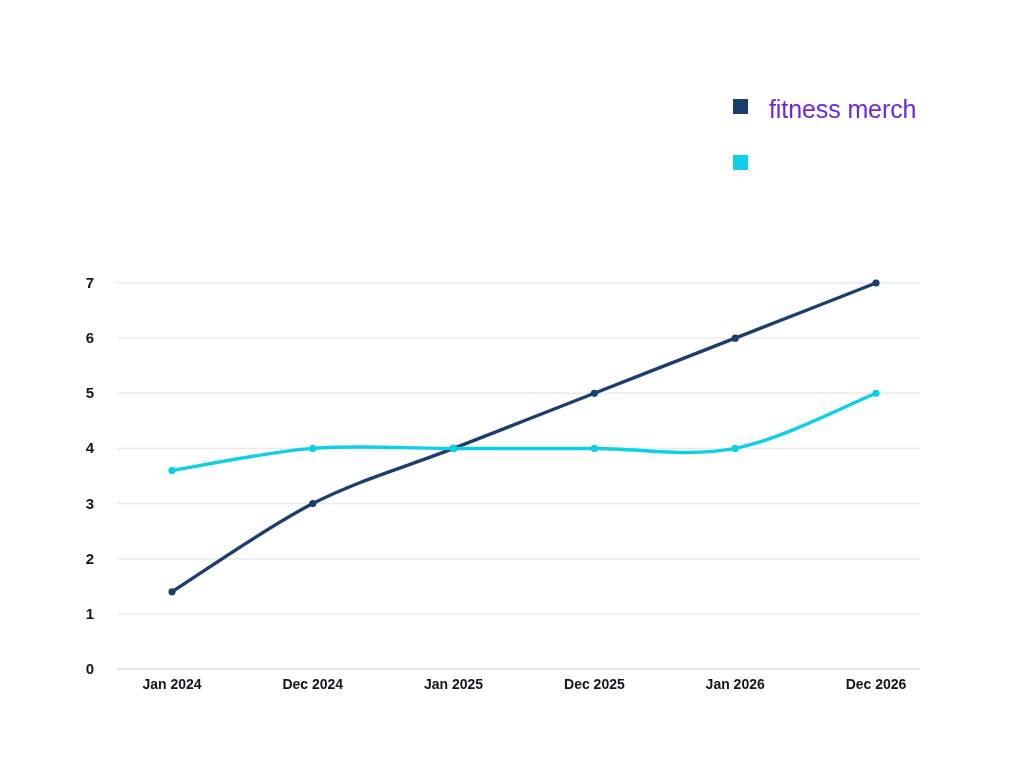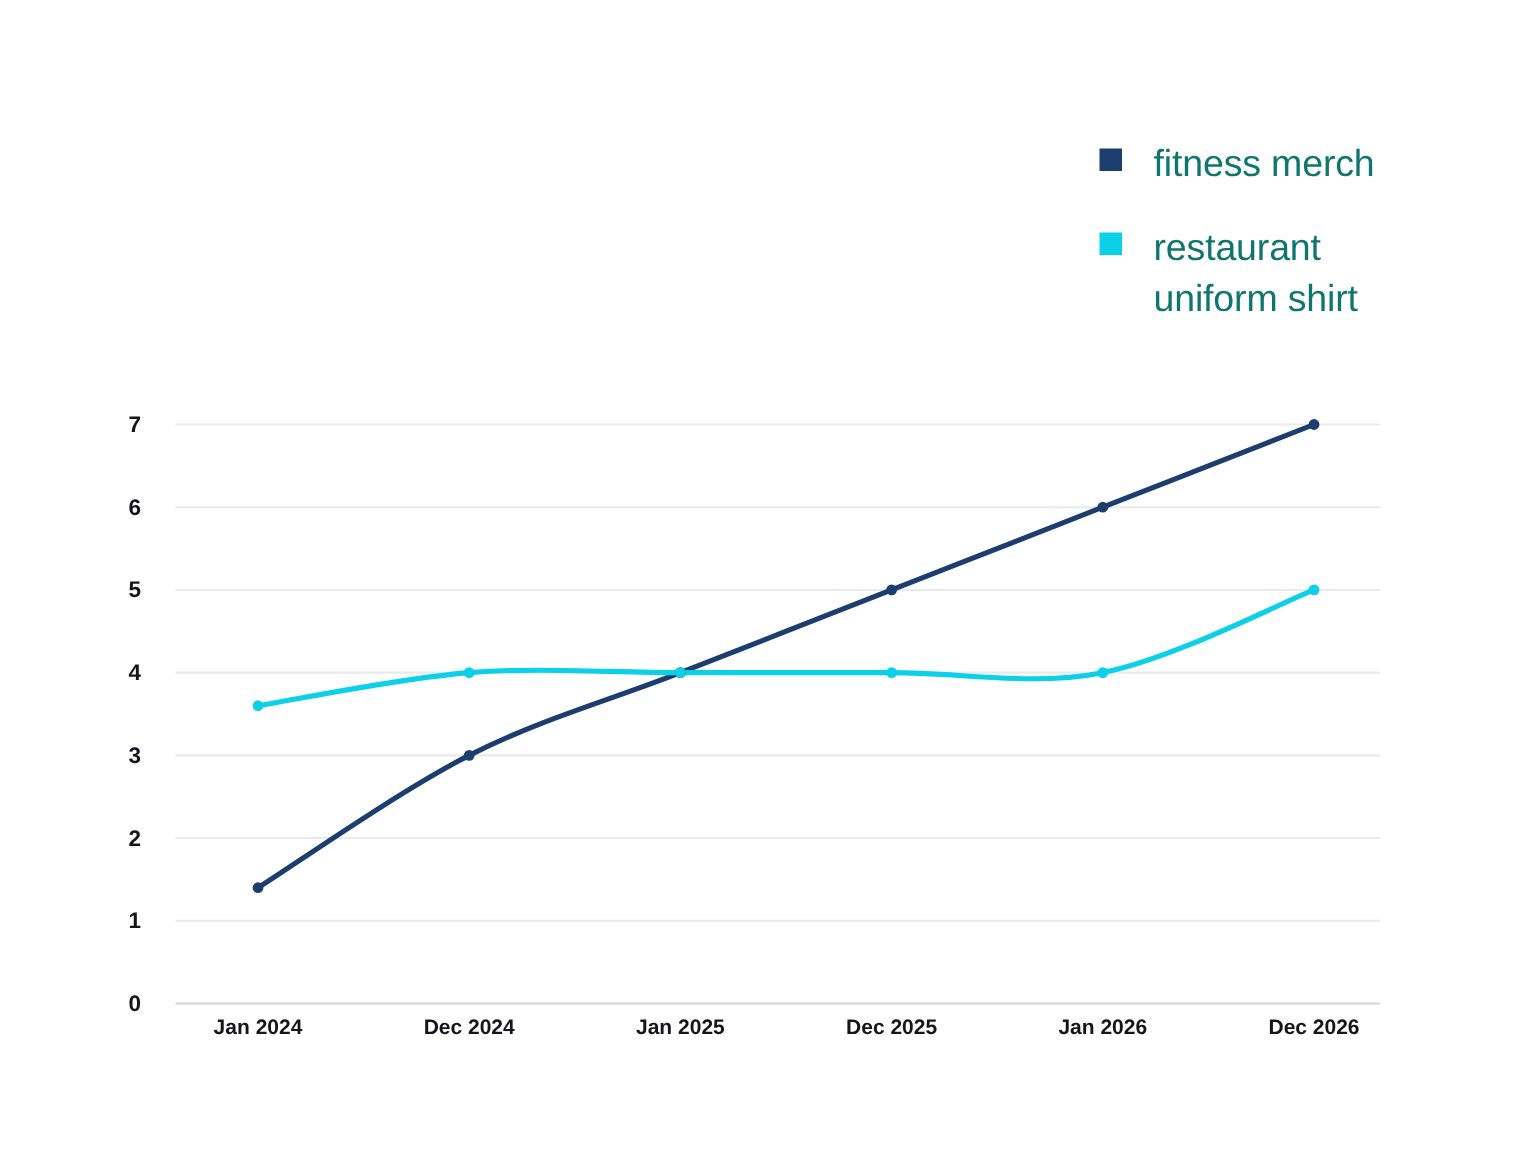--- a/index.html
+++ b/index.html
@@ -58,21 +58,21 @@
     width: 15px;
     height: 15px;
     flex: 0 0 15px;
     margin-top: 7px;
     margin-right: 21px;
   }
   .legend-label {
     font-family: "Liberation Sans", sans-serif;
     font-size: 25px;
     line-height: 1.36;
-    color: #0f766e;
+    color: #6d28d9;
     letter-spacing: -0.1px;
     max-width: 200px;
   }
 
   
   #plot {
     position: absolute;
     left: 0;
     top: 0;
     width: 1024px;
@@ -115,21 +115,20 @@
 <div id="slide">
 
 
   <div id="legend">
     <div class="legend-item">
       <span class="legend-swatch" style="background:#1b3e6f"></span>
       <span class="legend-label">fitness merch</span>
     </div>
     <div class="legend-item">
       <span class="legend-swatch" style="background:#0bd0e8"></span>
-      <span class="legend-label">restaurant uniform shirt</span>
     </div>
   </div>
 
   <svg id="plot" viewBox="0 0 1024 768" xmlns="http://www.w3.org/2000/svg">
     <g>
         <line x1="117" x2="920" y1="669" y2="669" class="axis-baseline"></line>
         <line x1="117" x2="920" y1="613.8571428571429" y2="613.8571428571429" class="gridline"></line>
         <line x1="117" x2="920" y1="558.7142857142858" y2="558.7142857142858" class="gridline"></line>
         <line x1="117" x2="920" y1="503.57142857142856" y2="503.57142857142856" class="gridline"></line>
         <line x1="117" x2="920" y1="448.42857142857144" y2="448.42857142857144" class="gridline"></line>

